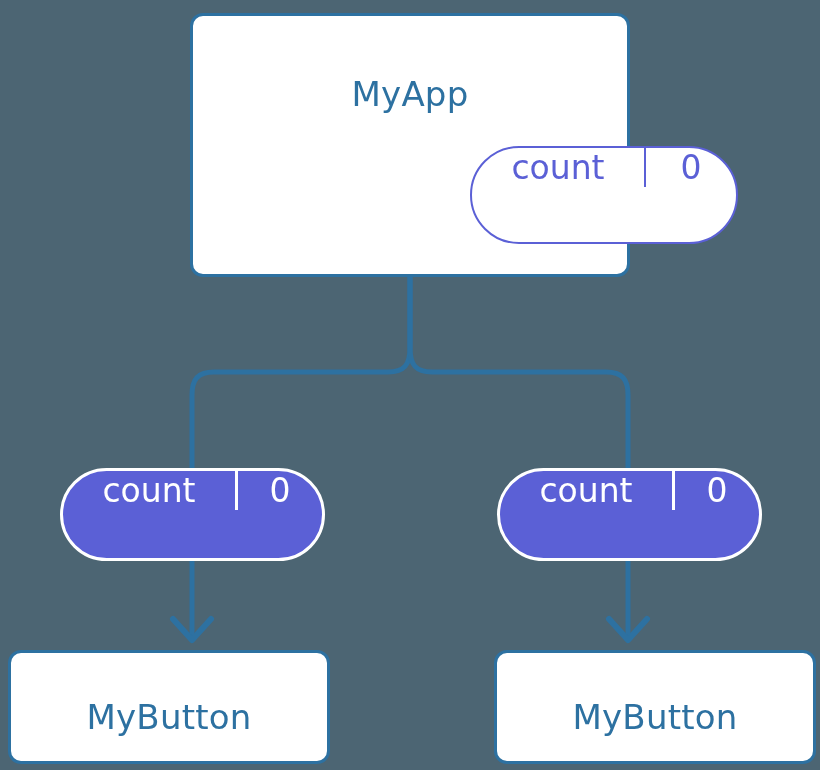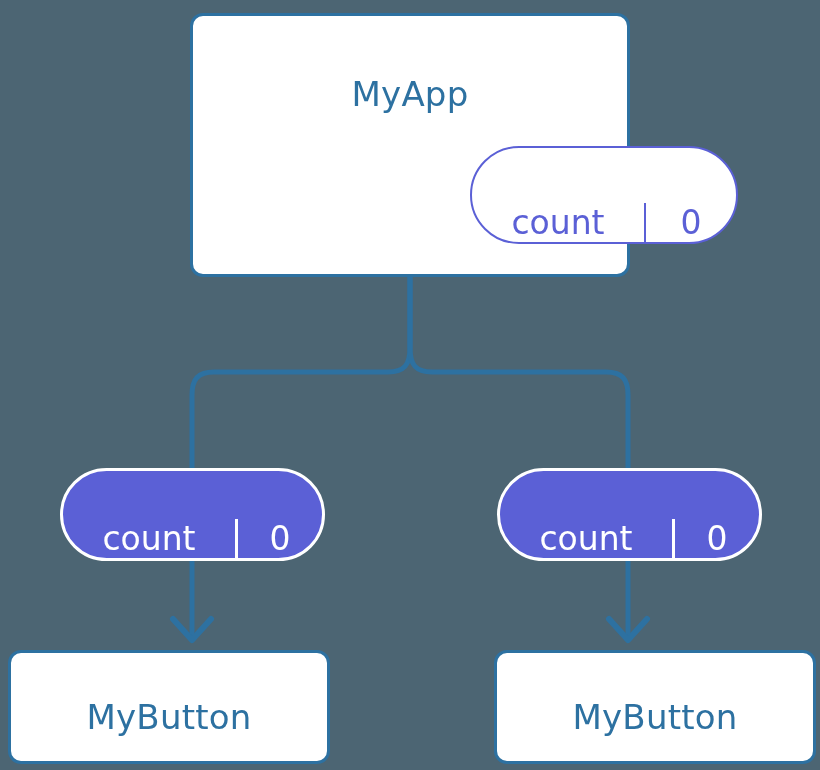--- a/index.html
+++ b/index.html
@@ -70,21 +70,21 @@
     height: 114px;
   }
   .mybutton-title {
     top: 44px;
   }
 
   
   .state-pill {
     position: absolute;
     display: flex;
-    align-items: flex-end;
+    align-items: flex-start;
     border-radius: 999px;
     box-sizing: border-box;
     overflow: hidden;
   }
   .pill-key, .pill-val {
     display: flex;
     align-items: center;
     justify-content: center;
     font-size: 33px;
     font-weight: 400;

